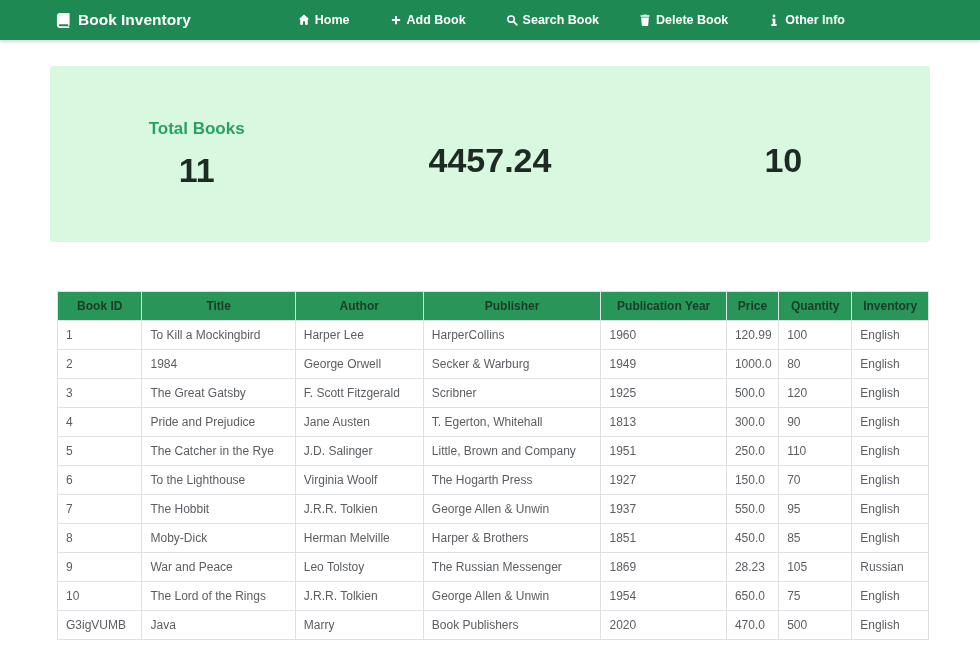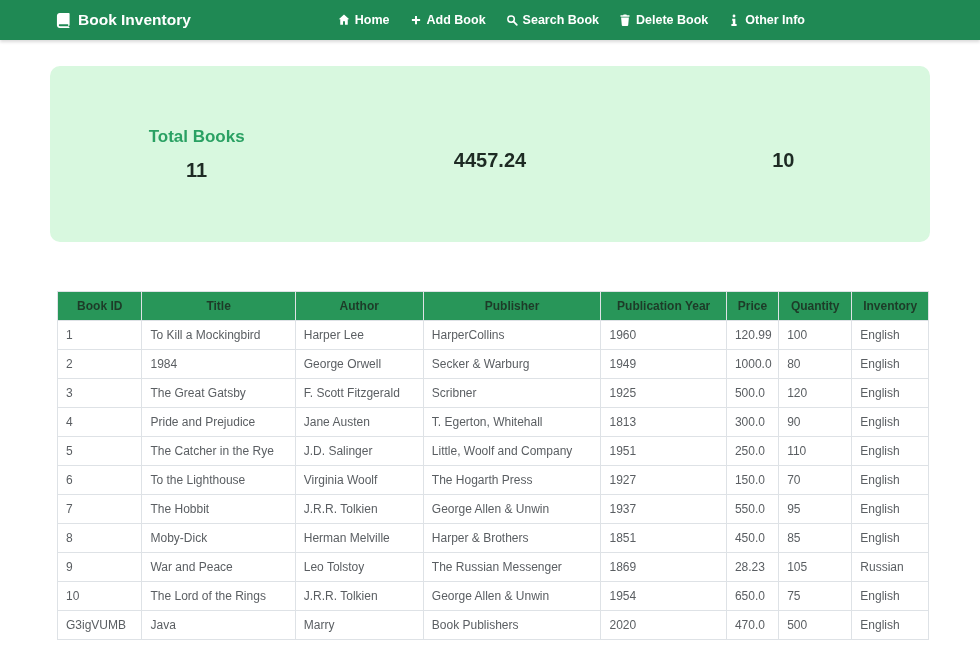--- a/index.html
+++ b/index.html
@@ -26,38 +26,38 @@
     display:flex;align-items:center;
     padding:0 28px 0 56px;
     box-shadow:0 2px 3px rgba(0,0,0,.15);
   }
   .brand{
     display:flex;align-items:center;gap:7px;
     color:var(--navbar-text);font-weight:700;font-size:15.5px;
     cursor:pointer;white-space:nowrap;
   }
   .nav-links{
-    list-style:none;display:flex;gap:20px;
+    list-style:none;display:flex;gap:40px;
     margin:0 auto;padding:0;
   }
   .nav-link{
     display:flex;align-items:center;gap:5px;
     color:var(--navbar-text);font-size:12.5px;font-weight:600;
     text-decoration:none;cursor:pointer;white-space:nowrap;
   }
   .icon svg{display:block;}
   
   .stats-panel{
     margin:26px 50px 0 50px;height:176px;
-    background:var(--stats-bg);border-radius:10px;
+    background:var(--stats-bg);border-radius:4px;
     display:flex;align-items:center;
   }
   .stat{flex:1;text-align:center;}
   .stat-label{color:var(--stats-label);font-size:17px;font-weight:600;}
-  .stat-value{color:var(--stats-value);font-size:20px;font-weight:600;margin-top:12px;}
+  .stat-value{color:var(--stats-value);font-size:34px;font-weight:600;margin-top:12px;}
   
   .table-wrap{margin:49px 51px 0 57px;}
   table{width:872px;border-collapse:collapse;font-size:12px;table-layout:fixed;}
   th{
     background:var(--th-bg);color:var(--th-text);
     font-weight:700;text-align:center;
     padding:7px 8px;border:1px solid var(--border);
     white-space:nowrap;overflow:hidden;
   }
   td{
@@ -209,21 +209,21 @@
           <td>T. Egerton, Whitehall</td>
           <td>1813</td>
           <td>300.0</td>
           <td>90</td>
           <td>English</td>
         </tr>
         <tr>
           <td>5</td>
           <td>The Catcher in the Rye</td>
           <td>J.D. Salinger</td>
-          <td>Little, Woolf and Company</td>
+          <td>Little, Brown and Company</td>
           <td>1951</td>
           <td>250.0</td>
           <td>110</td>
           <td>English</td>
         </tr>
         <tr>
           <td>6</td>
           <td>To the Lighthouse</td>
           <td>Virginia Woolf</td>
           <td>The Hogarth Press</td>

